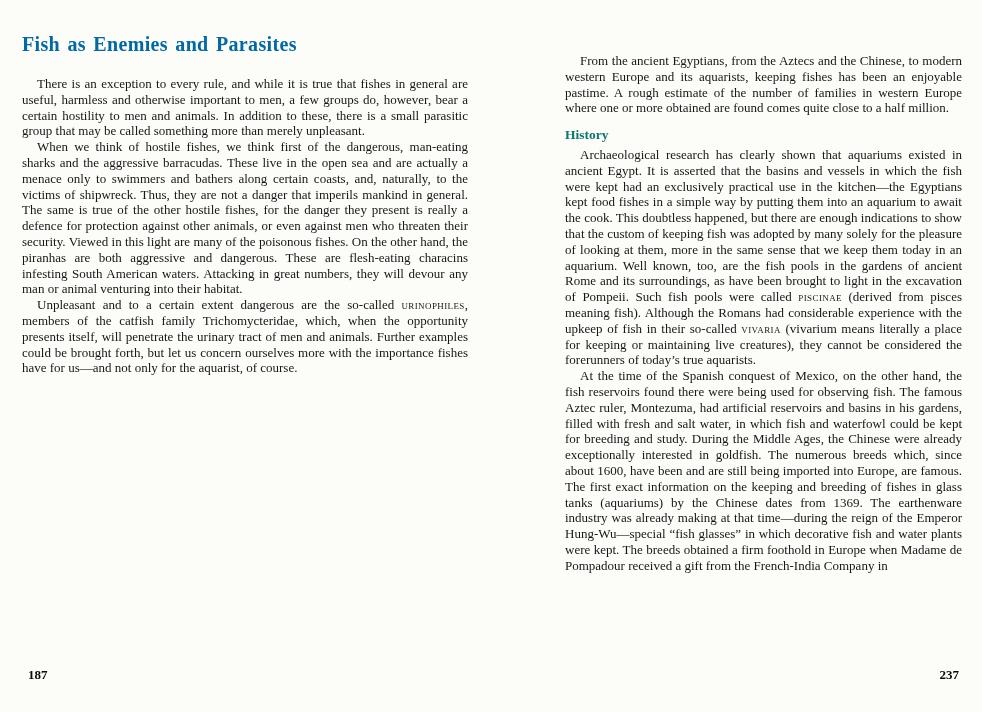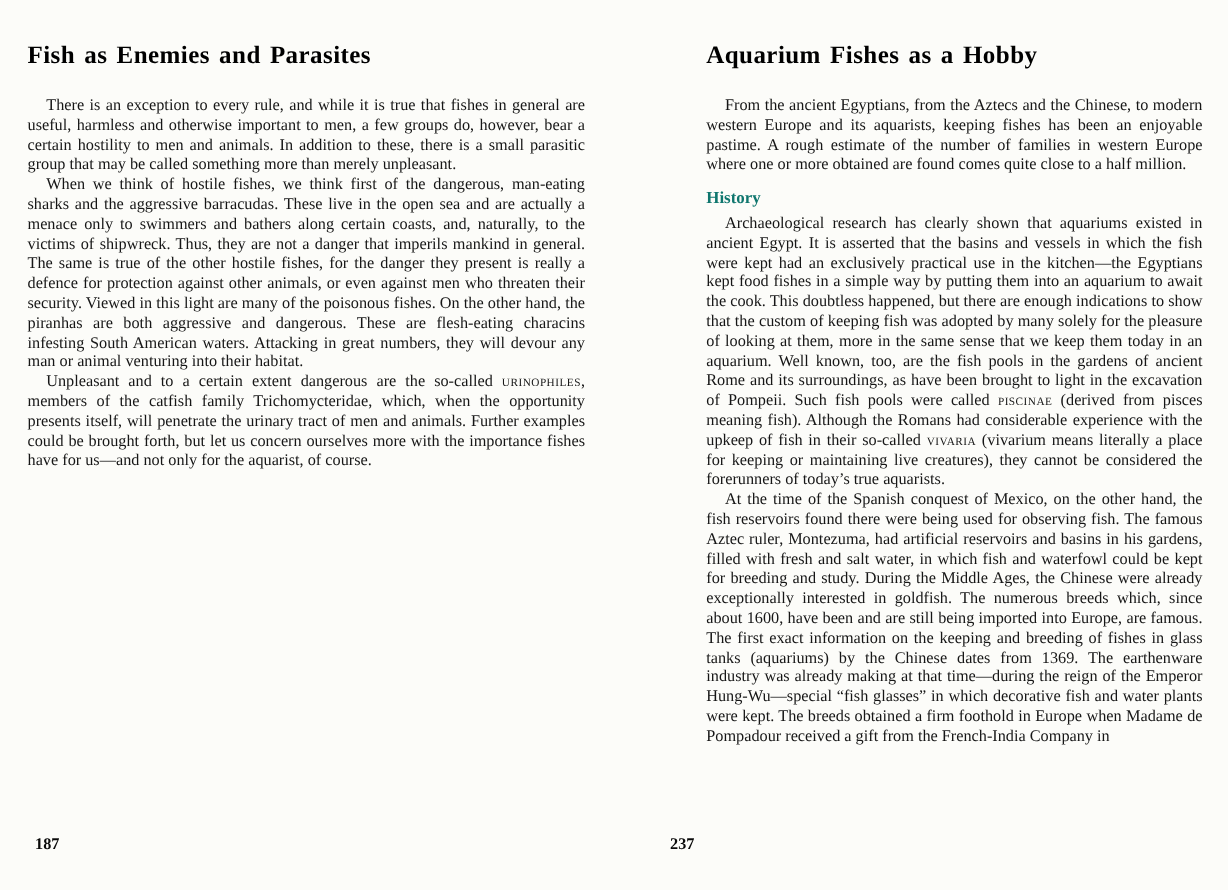--- a/index.html
+++ b/index.html
@@ -25,21 +25,21 @@
   }
   .page--right {
     left: 565px;
     width: 397px;
   }
   .page-title {
     font-size: 20px;
     font-weight: bold;
     margin: 0;
     letter-spacing: 0.35px;
-    color: #000000;
+    color: #0369a1;
     word-spacing: 2px;
   }
   .body-text {
     margin-top: 20px;
     font-size: 13px;
     line-height: 15.8px;
     text-align: justify;
   }
   .body-text p {
     margin: 0;
@@ -62,39 +62,39 @@
     position: absolute;
     top: 667px;
     font-size: 13px;
     font-weight: bold;
     color: #0a0a0a;
   }
   .page-num--left {
     left: 28px;
   }
   .page-num--right {
-    left: 536px;
+    left: 562px;
     width: 397px;
+    text-align: right;
   }
 </style>
 </head>
 <body>
 
 <div class="page page--left">
   <h1 class="page-title">Fish as Enemies and Parasites</h1>
   <div class="body-text">
     <p><span>There is an exception to every rule, and while it is true that fishes in general are useful, harmless and otherwise important to men, a few groups do, however, bear a certain hostility to men and animals. In addition to these, there is a small parasitic group that may be called something more than merely unpleasant.</span></p>
     <p><span>When we think of hostile fishes, we think first of the dangerous, man-eating sharks and the aggressive barracudas. These live in the open sea and are actually a menace only to swimmers and bathers along certain coasts, and, naturally, to the victims of shipwreck. Thus, they are not a danger that imperils mankind in general. The same is true of the other hostile fishes, for the danger they present is really a defence for protection against other animals, or even against men who threaten their security. Viewed in this light are many of the poisonous fishes. On the other hand, the piranhas are both aggressive and dangerous. These are flesh-eating characins infesting South American waters. Attacking in great numbers, they will devour any man or animal venturing into their habitat.</span></p>
     <p><span>Unpleasant and to a certain extent dangerous are the so-called </span><span class="seg-smallcaps">urinophiles</span><span>, members of the catfish family Trichomycteridae, which, when the opportunity presents itself, will penetrate the urinary tract of men and animals. Further examples could be brought forth, but let us concern ourselves more with the importance fishes have for us—and not only for the aquarist, of course.</span></p>
   </div>
 </div>
 <div class="page-num page-num--left">187</div>
 
 <div class="page page--right">
-  <h1 class="page-title">Aquarium Fishes as a Hobby</h1>
   <div class="body-text">
     <p><span>From the ancient Egyptians, from the Aztecs and the Chinese, to modern western Europe and its aquarists, keeping fishes has been an enjoyable pastime. A rough estimate of the number of families in western Europe where one or more obtained are found comes quite close to a half million.</span></p>
     <h2 class="section-heading">History</h2>
     <p><span>Archaeological research has clearly shown that aquariums existed in ancient Egypt. It is asserted that the basins and vessels in which the fish were kept had an exclusively practical use in the kitchen—the Egyptians kept food fishes in a simple way by putting them into an aquarium to await the cook. This doubtless happened, but there are enough indications to show that the custom of keeping fish was adopted by many solely for the pleasure of looking at them, more in the same sense that we keep them today in an aquarium. Well known, too, are the fish pools in the gardens of ancient Rome and its surroundings, as have been brought to light in the excavation of Pompeii. Such fish pools were called </span><span class="seg-smallcaps">piscinae</span><span> (derived from </span><span class="seg-italic">pisces</span><span> meaning fish). Although the Romans had considerable experience with the upkeep of fish in their so-called </span><span class="seg-smallcaps">vivaria</span><span> (</span><span class="seg-italic">vivarium</span><span> means literally a place for keeping or maintaining live creatures), they cannot be considered the forerunners of today’s true aquarists.</span></p>
     <p><span>At the time of the Spanish conquest of Mexico, on the other hand, the fish reservoirs found there were being used for observing fish. The famous Aztec ruler, Montezuma, had artificial reservoirs and basins in his gardens, filled with fresh and salt water, in which fish and waterfowl could be kept for breeding and study. During the Middle Ages, the Chinese were already exceptionally interested in goldfish. The numerous breeds which, since about 1600, have been and are still being imported into Europe, are famous. The first exact information on the keeping and breeding of fishes in glass tanks (aquariums) by the Chinese dates from 1369. The earthenware industry was already making at that time—during the reign of the Emperor Hung-Wu—special “fish glasses” in which decorative fish and water plants were kept. The breeds obtained a firm foothold in Europe when Madame de Pompadour received a gift from the French-India Company in</span></p>
   </div>
 </div>
 <div class="page-num page-num--right">237</div>
 
 </body></html>

